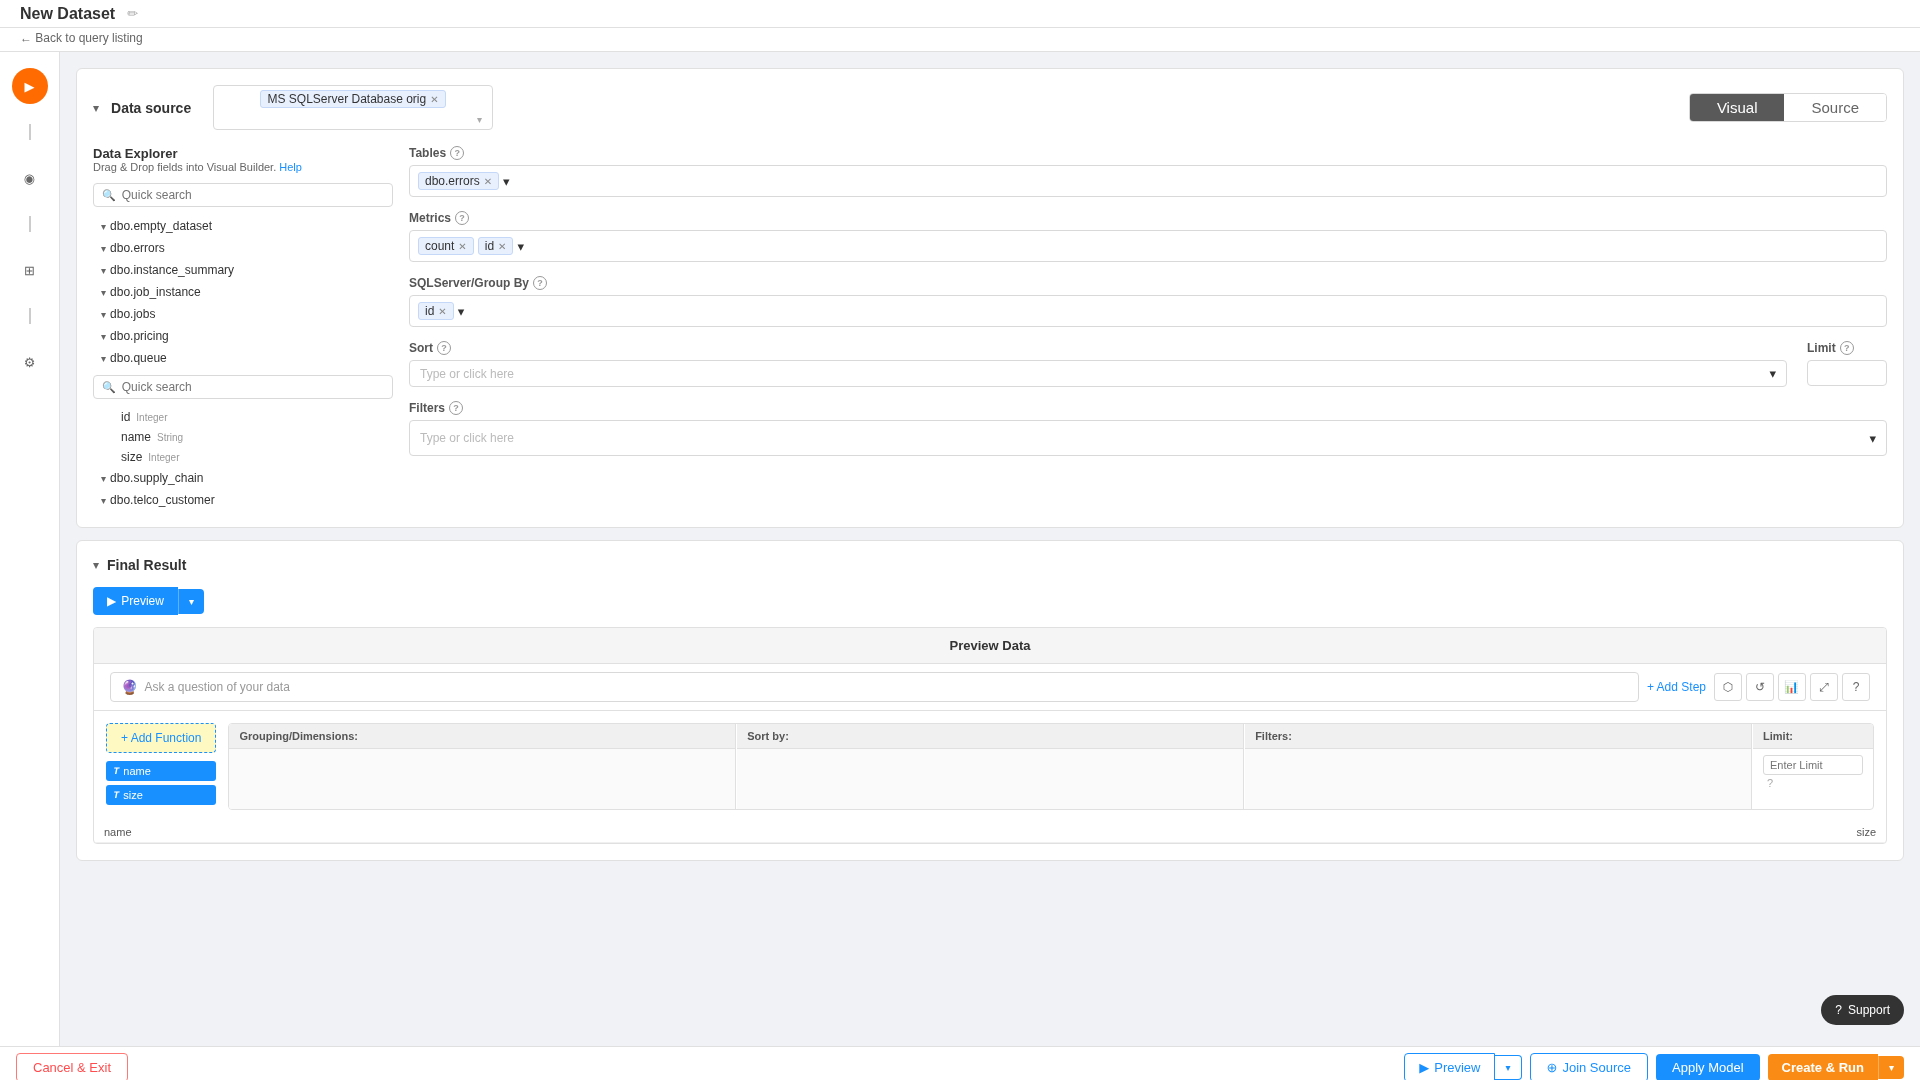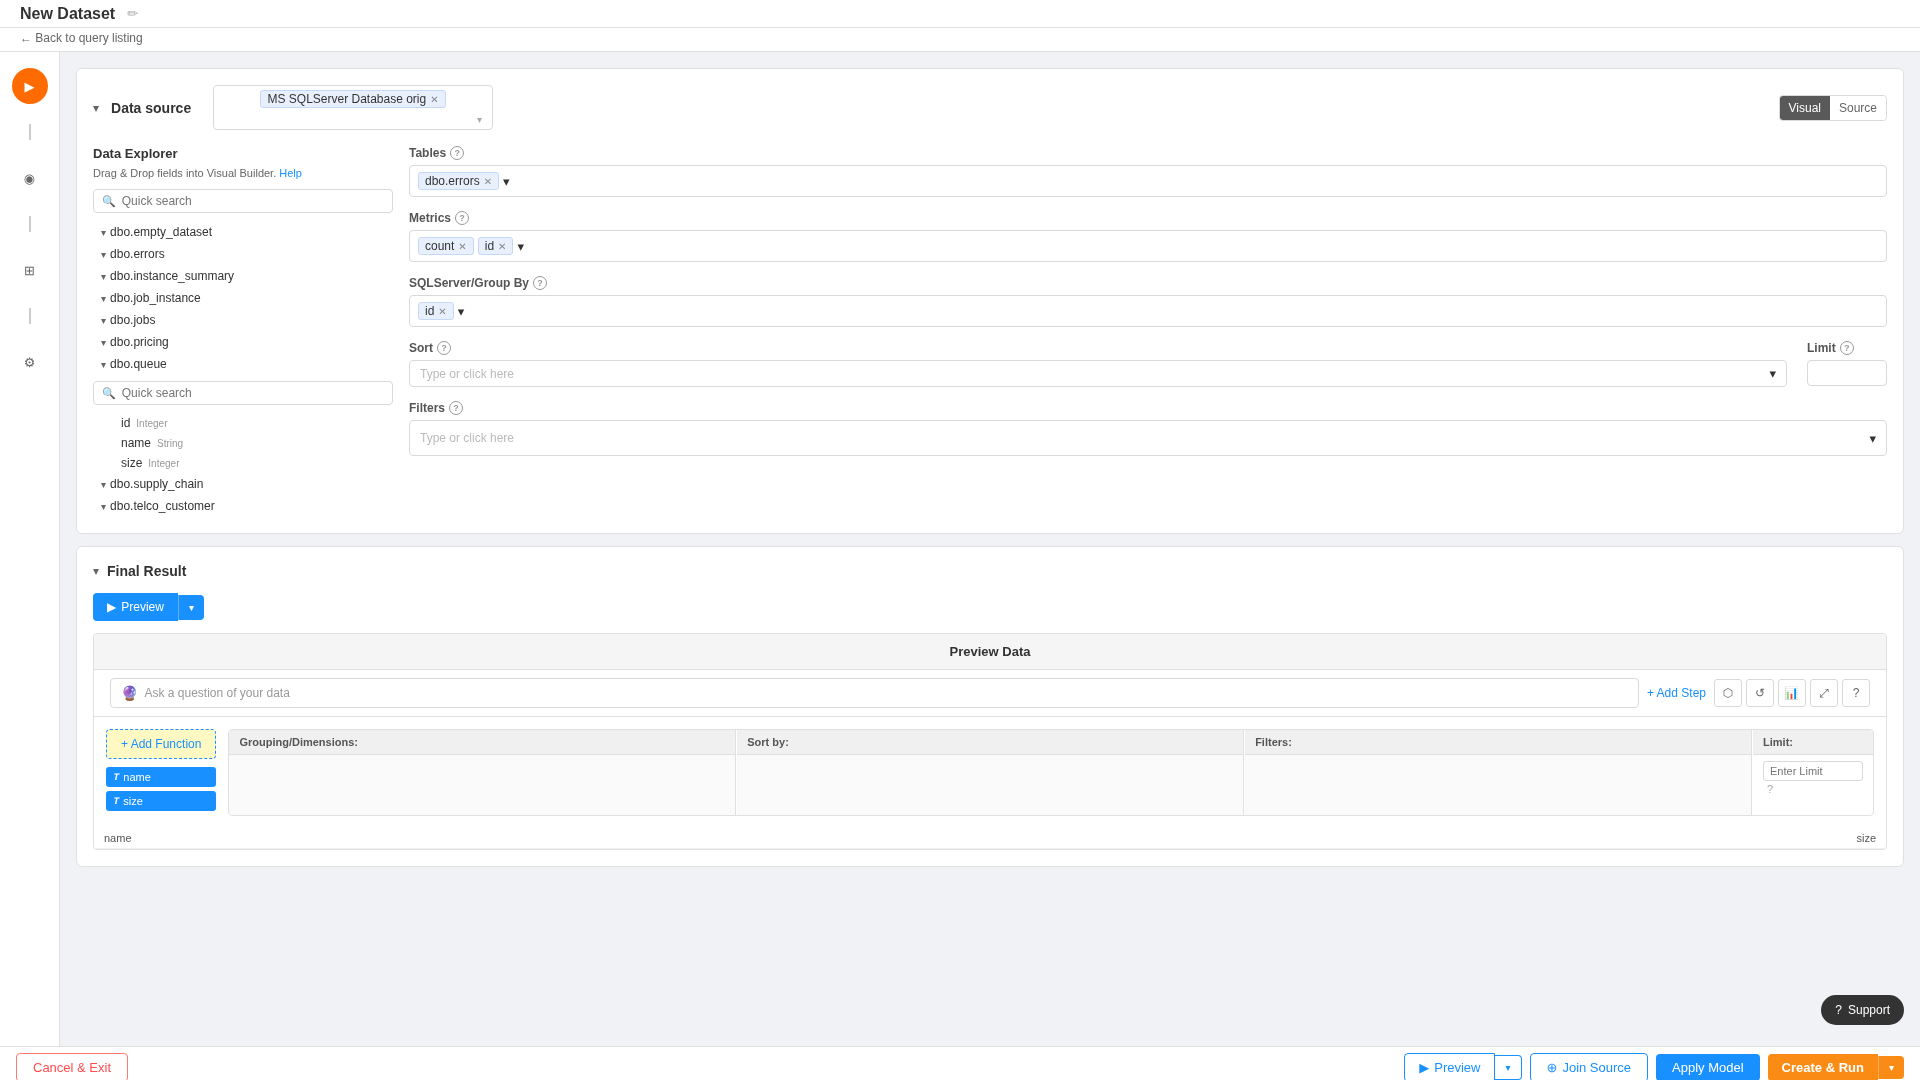--- a/index.html
+++ b/index.html
@@ -31,30 +31,30 @@
     .section-title { font-size: 14px; font-weight: 600; color: #333; }
     .collapse-icon { cursor: pointer; color: #666; font-size: 12px; }
 
     
     .datasource-row { display: flex; align-items: center; gap: 12px; }
     .datasource-label { font-size: 14px; font-weight: 600; color: #333; min-width: 90px; }
     .datasource-select { display: flex; align-items: center; background: #fff; border: 1px solid #d9d9d9; border-radius: 4px; padding: 4px 10px; gap: 6px; min-width: 280px; cursor: pointer; flex-direction: column; }
     .tag { background: #e8f0fe; border: 1px solid #c5d8f7; border-radius: 3px; padding: 1px 6px; font-size: 12px; color: #333; display: flex; align-items: center; gap: 4px; }
     .tag-close { cursor: pointer; color: #888; font-size: 10px; }
     .view-toggle { margin-left: auto; display: flex; border: 1px solid #d9d9d9; border-radius: 4px; overflow: hidden; }
-    .view-btn { padding: 5px 9px; cursor: pointer; font-size: 12px; background: #fff; border: none; color: #666; }
+    .view-btn { padding: 5px 27px; cursor: pointer; font-size: 15px; background: #fff; border: none; color: #666; }
     .view-btn.active { background: #595959; color: #fff; }
 
     
     .two-col { display: flex; gap: 16px; }
     .left-panel { width: 300px; flex-shrink: 0; }
     .right-panel { flex: 1; }
 
     
-    .explorer-header { font-size: 13px; font-weight: 600; margin-bottom: 6px; }
+    .explorer-header { font-size: 13px; font-weight: 600; }
     .explorer-hint { font-size: 11px; color: #666; margin-bottom: 10px; }
     .help-link { color: #1890ff; cursor: pointer; }
     .search-box { display: flex; align-items: center; gap: 6px; border: 1px solid #d9d9d9; border-radius: 4px; padding: 4px 8px; margin-bottom: 8px; }
     .search-box input { border: none; outline: none; font-size: 12px; color: #999; width: 100%; background: transparent; }
     .tree-item { padding: 4px 8px; cursor: pointer; display: flex; align-items: center; gap: 4px; font-size: 12px; color: #333; border-radius: 3px; }
     .tree-item .chevron { font-size: 10px; color: #666; }
     .tree-item .item-label { flex: 1; }
     .tree-child { padding: 3px 8px 3px 28px; display: flex; align-items: center; gap: 6px; font-size: 12px; cursor: pointer; }
     .type-badge { font-size: 10px; color: #999; }
 

